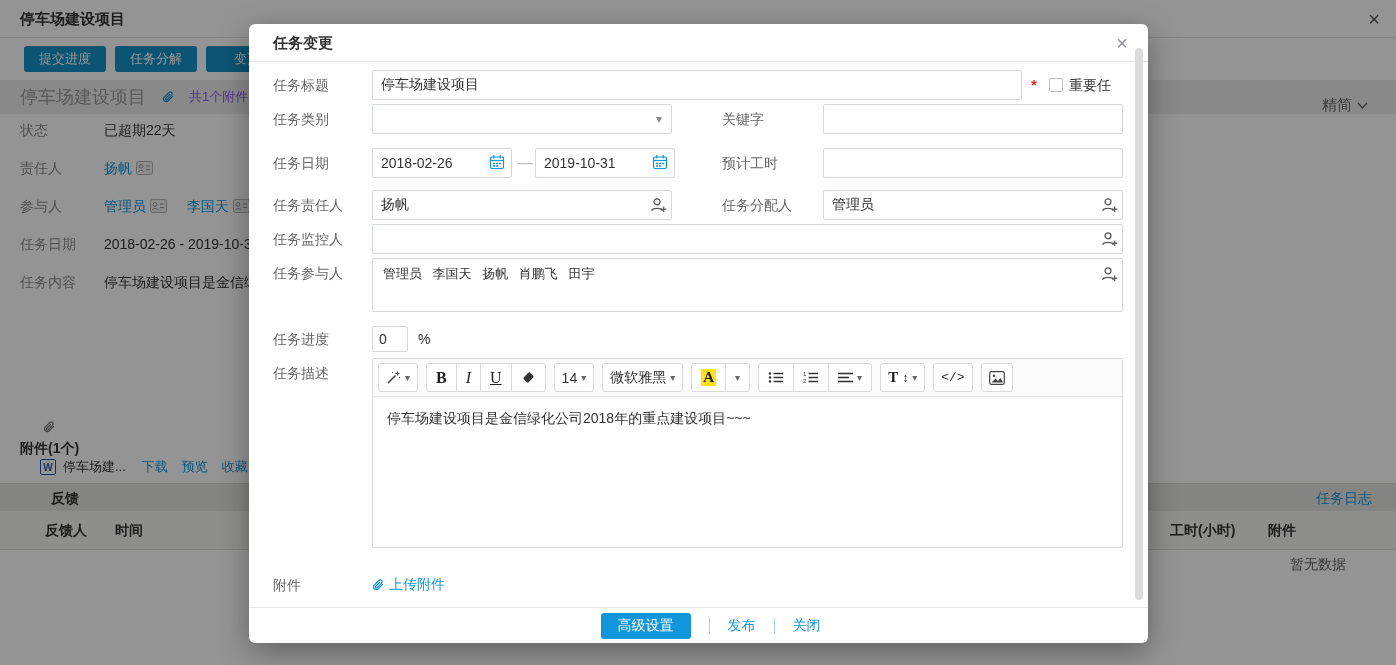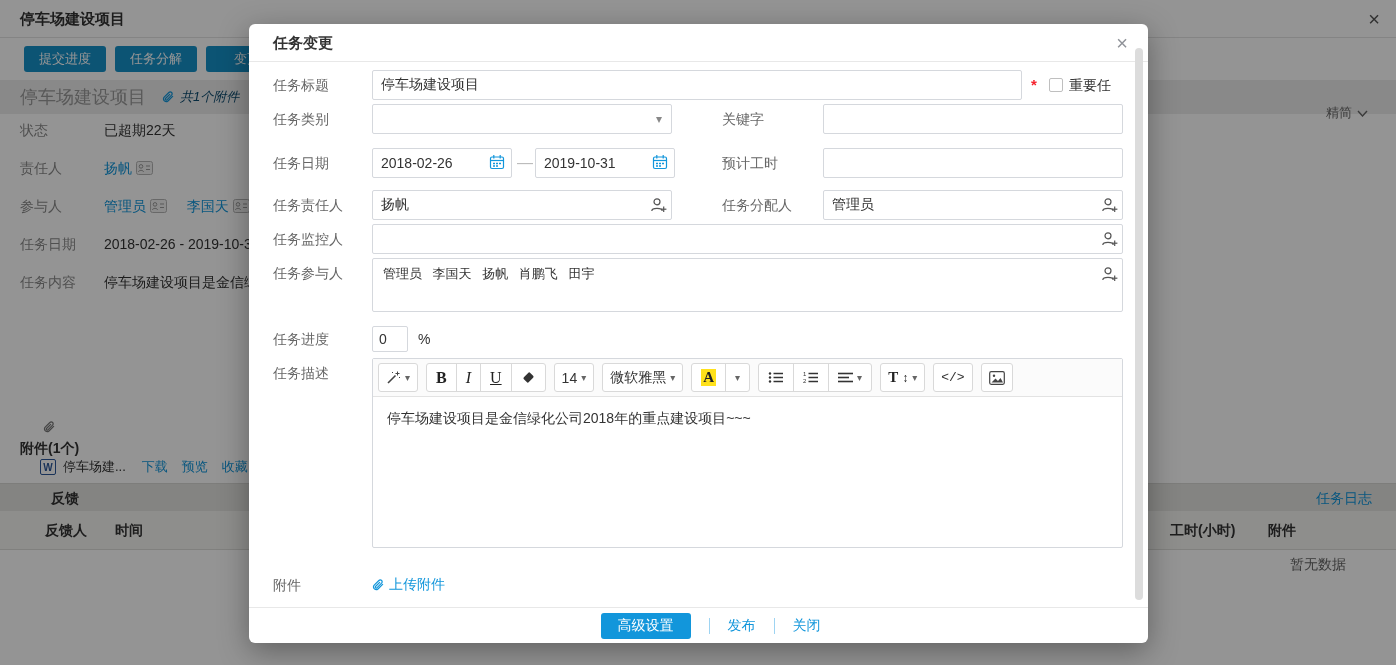--- a/index.html
+++ b/index.html
@@ -11,22 +11,22 @@
   }
   
   .page { position:absolute; inset:0; background:#fff; }
   .page-header { position:absolute; left:0; top:0; right:0; height:38px; border-bottom:1px solid #e3e3e3; }
   .page-title { position:absolute; left:20px; top:0; line-height:38px; font-size:15px; font-weight:bold; color:#333; }
   .page-close { position:absolute; right:16px; top:0; line-height:38px; font-size:20px; color:#555; cursor:pointer; }
   .page-toolbar { position:absolute; left:24px; top:46px; display:flex; gap:9px; }
   .tb-btn { width:82px; height:26px; background:#1691c9; color:#fff; border:none; border-radius:3px; font-size:13px; font-family:inherit; cursor:pointer; }
   .summary-bar { position:absolute; left:0; top:80px; right:0; height:34px; background:#ececec; }
   .summary-title { position:absolute; left:20px; top:0; line-height:34px; font-size:18px; color:#999; }
-  .attach-link { position:absolute; left:162px; top:0; height:34px; display:flex; align-items:center; gap:5px; color:#0c4a6e; font-size:13px; cursor:pointer;font-style:italic; }
-  .collapse-ctl { position:absolute; right:28px; top:16px; height:34px; display:flex; align-items:center; gap:5px; color:#666; font-size:13px; cursor:pointer; }
+  .attach-link { position:absolute; left:162px; top:0; height:34px; display:flex; align-items:center; gap:14px; color:#8b5cf6; font-size:13px; cursor:pointer; }
+  .collapse-ctl { position:absolute; right:28px; top:8px; height:34px; display:flex; align-items:center; gap:5px; color:#666; font-size:15px; cursor:pointer; }
   .info-row { position:absolute; left:20px; height:18px; font-size:14px; white-space:nowrap; }
   .info-label { display:inline-block; width:80px; color:#8a8a8a; }
   .info-value { color:#333; }
   .person-link { color:#1296db; margin-right:4px; cursor:pointer; }
   .person-link + .cardwrap { margin-right:16px; }
   .cardwrap { display:inline-block; vertical-align:-2px; }
   .attach-heading { position:absolute; left:20px; top:420px; font-size:14px; font-weight:bold; color:#333; display:flex; align-items:center; gap:5px;flex-direction:column; }
   .file-row { position:absolute; left:40px; top:458px; display:flex; align-items:center; font-size:13px; }
   .word-icon { width:16px; height:16px; border:1px solid #2b579a; border-radius:2px; color:#2b579a; background:#fff; font-size:10px; font-weight:bold; display:flex; align-items:center; justify-content:center; margin-right:7px; }
   .file-name { color:#333; margin-right:16px; }

